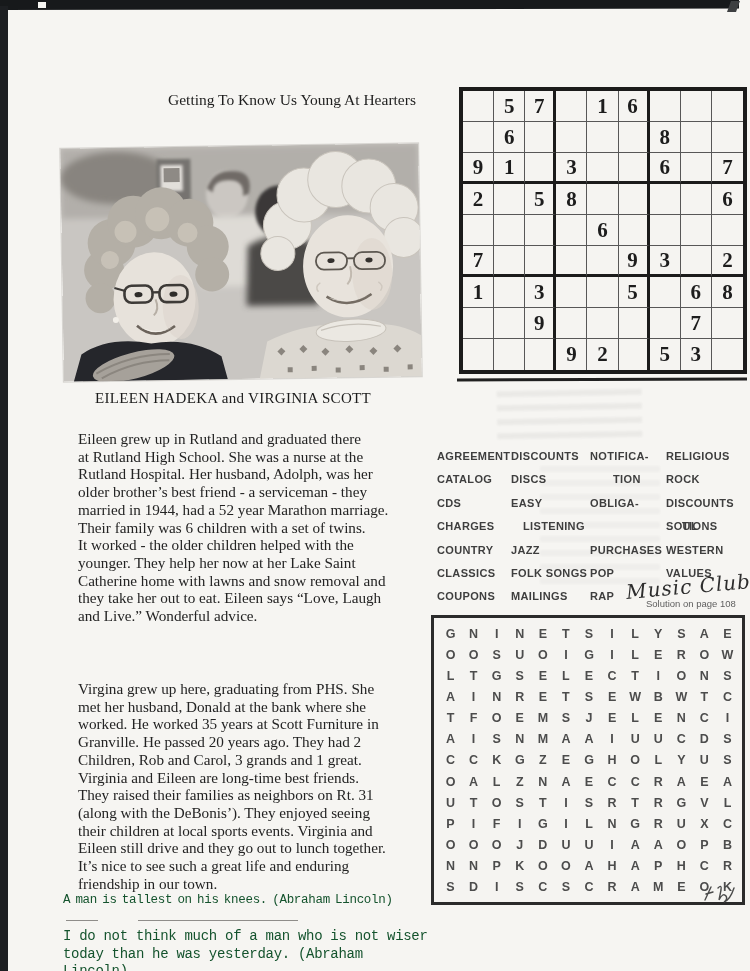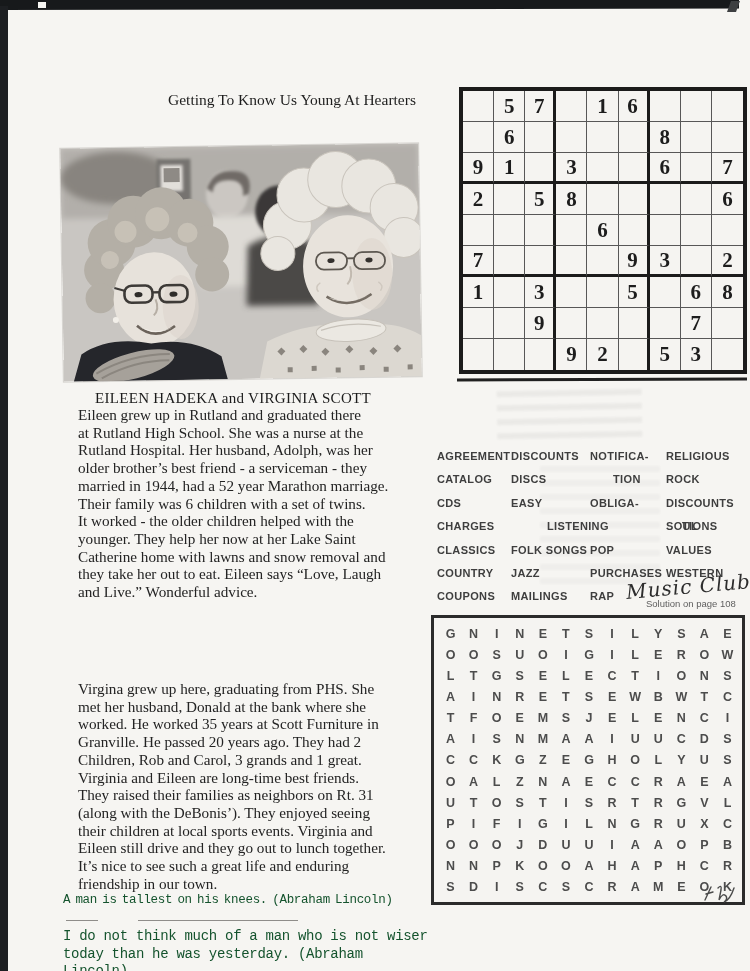--- a/index.html
+++ b/index.html
@@ -14,21 +14,21 @@
   .scan-top-frag{position:absolute;left:729px;top:1px;width:9px;height:11px;background:#3d3f41;transform:skewX(-20deg);}
   .scan-left{position:absolute;left:0;top:6px;width:8px;height:965px;background:#1d1f22;}
   .ghost{position:absolute;opacity:0.055;background:repeating-linear-gradient(#333 0 6px,transparent 6px 14px);filter:blur(1px);}
   .speck{position:absolute;background:#6a6a6a;border-radius:50%;}
 
   
   .header{position:absolute;left:128px;top:89px;font-size:15.5px;line-height:21.5px;color:#1e1e1e;margin-left:40px;}
   .photo{position:absolute;left:62px;top:146px;width:358px;height:233px;transform:rotate(-0.9deg);box-shadow:0 0 0 1px #d8d6d2;}
   .caption{position:absolute;left:95px;top:390px;font-size:15px;letter-spacing:0.3px;color:#1b1b1b;}
   .para{position:absolute;left:78px;width:352px;font-size:15.2px;line-height:17.7px;color:#232323;white-space:pre-line;}
-  .para1{top:406px;}
+  .para1{top:430px;}
   .para2{top:680px;}
   .quotes{position:absolute;left:63px;top:857px;width:370px;font-family:"Liberation Mono","DejaVu Sans Mono",monospace;color:#14532d;margin-top:36px;}
   .q1{font-size:12.5px;letter-spacing:-0.3px;word-spacing:-2px;white-space:nowrap;}
   .q-underline1{position:absolute;left:3px;top:27px;width:32px;border-top:1.6px solid #8f8d8a;}
   .q-underline2{position:absolute;left:75px;top:27px;width:160px;border-top:1.6px solid #8f8d8a;}
   .q2{position:absolute;left:0;top:35px;font-size:14px;line-height:17.5px;letter-spacing:-0.3px;white-space:pre-line;}
 
   
   .sudoku{position:absolute;left:459px;top:87px;width:288px;height:287px;box-sizing:border-box;
     border:4px solid #1b1b1b;background:#f5f4f1;display:grid;
@@ -42,21 +42,21 @@
   .s-cell.r9{border-bottom:none;}
   .sudoku-corner-mark{position:absolute;right:8px;bottom:0px;font-style:italic;font-size:15px;color:#3a3a3a;transform:rotate(12deg);}
 
   
   .word-list{position:absolute;left:437px;top:450px;width:310px;font-family:"Liberation Sans",sans-serif;
     font-weight:700;font-size:11px;letter-spacing:0.35px;color:#3e3e3e;}
   .wl-row{position:relative;height:23.4px;}
   .wl-cell{position:absolute;top:0;white-space:nowrap;}
   .wl-c1{left:0;} .wl-c2{left:74px;} .wl-c3{left:153px;} .wl-c4{left:229px;}
   .wl-row:nth-child(2) .wl-c3{left:176px;}
-  .wl-row:nth-child(4) .wl-c2{left:86px;margin-left:24px;}
+  .wl-row:nth-child(4) .wl-c2{left:86px;}
   .wl-row:nth-child(4) .wl-c3{left:245px;}
   .handwritten-title{position:absolute;left:626px;top:574px;font-family:"DejaVu Serif",serif;font-style:italic;
     font-size:20px;color:#2d2d2d;transform:rotate(-5deg);letter-spacing:1px;white-space:nowrap;}
   .solution-note{position:absolute;left:646px;top:598px;font-family:"Liberation Sans",sans-serif;font-size:9.5px;color:#5e5e5e;}
 
   
   .word-search{position:absolute;left:431px;top:615px;width:314px;height:290px;box-sizing:border-box;
     border:3px solid #2b2b2b;background:#f5f4f1;padding:5px 3px 4px 5px;
     display:grid;grid-template-rows:repeat(13,1fr);}
   .ws-row{display:grid;grid-template-columns:repeat(13,1fr);}
@@ -323,30 +323,30 @@
       <span class="wl-cell wl-c3">OBLIGA-</span>
       <span class="wl-cell wl-c4">DISCOUNTS</span>
     </div>
     <div class="wl-row">
       <span class="wl-cell wl-c1">CHARGES</span>
       <span class="wl-cell wl-c2">LISTENING</span>
       <span class="wl-cell wl-c3">TIONS</span>
       <span class="wl-cell wl-c4">SOUL</span>
     </div>
     <div class="wl-row">
+      <span class="wl-cell wl-c1">COUNTRY</span>
+      <span class="wl-cell wl-c2">JAZZ</span>
+      <span class="wl-cell wl-c3">PURCHASES</span>
+      <span class="wl-cell wl-c4">WESTERN</span>
+    </div>
+    <div class="wl-row">
       <span class="wl-cell wl-c1">CLASSICS</span>
       <span class="wl-cell wl-c2">FOLK SONGS</span>
       <span class="wl-cell wl-c3">POP</span>
       <span class="wl-cell wl-c4">VALUES</span>
-    </div>
-    <div class="wl-row">
-      <span class="wl-cell wl-c1">COUNTRY</span>
-      <span class="wl-cell wl-c2">JAZZ</span>
-      <span class="wl-cell wl-c3">PURCHASES</span>
-      <span class="wl-cell wl-c4">WESTERN</span>
     </div>
     <div class="wl-row">
       <span class="wl-cell wl-c1">COUPONS</span>
       <span class="wl-cell wl-c2">MAILINGS</span>
       <span class="wl-cell wl-c3">RAP</span>
     </div>
   </div>
 <div class="handwritten-title">Music Clubs</div>
 <div class="solution-note">Solution on page 108</div>
 

